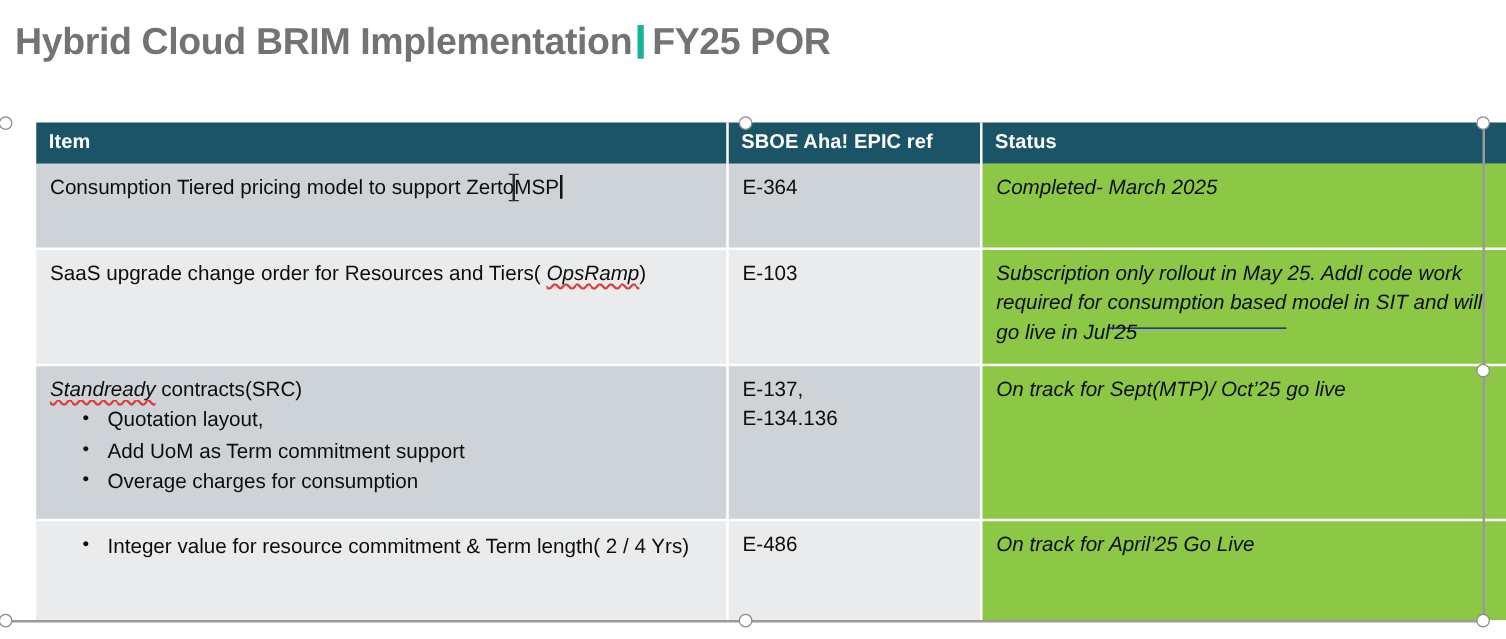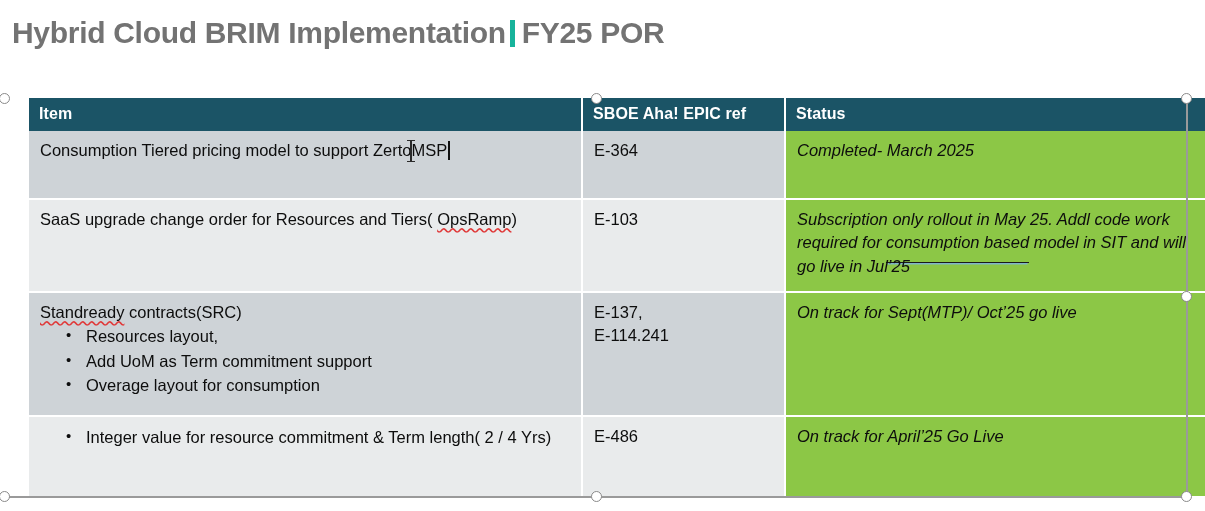--- a/index.html
+++ b/index.html
@@ -106,20 +106,21 @@
     top: -1px;
     font-size: 15px;
     color: #0d0d0d;
   }
 
   
   .spell {
     text-decoration: underline wavy #e03a3a;
     text-decoration-skip-ink: none;
     text-underline-offset: 2px;
+    font-style: italic;
   }
   
   .gram {
     border-bottom: 1.5px solid #1a1a1a;
     box-shadow: 0 3px 0 -1.5px #7fb6c9;
     padding-bottom: 11px;
   }
 
   
   .ibeam {
@@ -231,28 +232,28 @@
         <td class="cell-light">E-103</td>
         <td class="cell-green">
           <span>Subscription only rollout in May 25. Addl code work required for </span><span class="gram">consumption based</span><span> model in SIT and will go live in Jul’25</span>
         </td>
       </tr>
 
       <tr class="row-h3">
         <td class="cell-dark">
           <div><span class="spell">Standready</span><span> contracts(SRC)</span></div>
           <ul class="bullets">
-            <li>Resources layout,</li>
+            <li>Quotation layout,</li>
             <li>Add UoM as Term commitment support</li>
-            <li>Overage layout for consumption</li>
+            <li>Overage charges for consumption</li>
           </ul>
         </td>
         <td class="cell-dark">
           <div>E-137,</div>
-          <div>E-114.241</div>
+          <div>E-134.136</div>
         </td>
         <td class="cell-green">On track for Sept(MTP)/ Oct’25 go live</td>
       </tr>
 
       <tr class="row-h4">
         <td class="cell-light">
           <ul class="bullets">
             <li>Integer value for resource commitment &amp; Term length( 2 / 4 Yrs)</li>
           </ul>
         </td>

